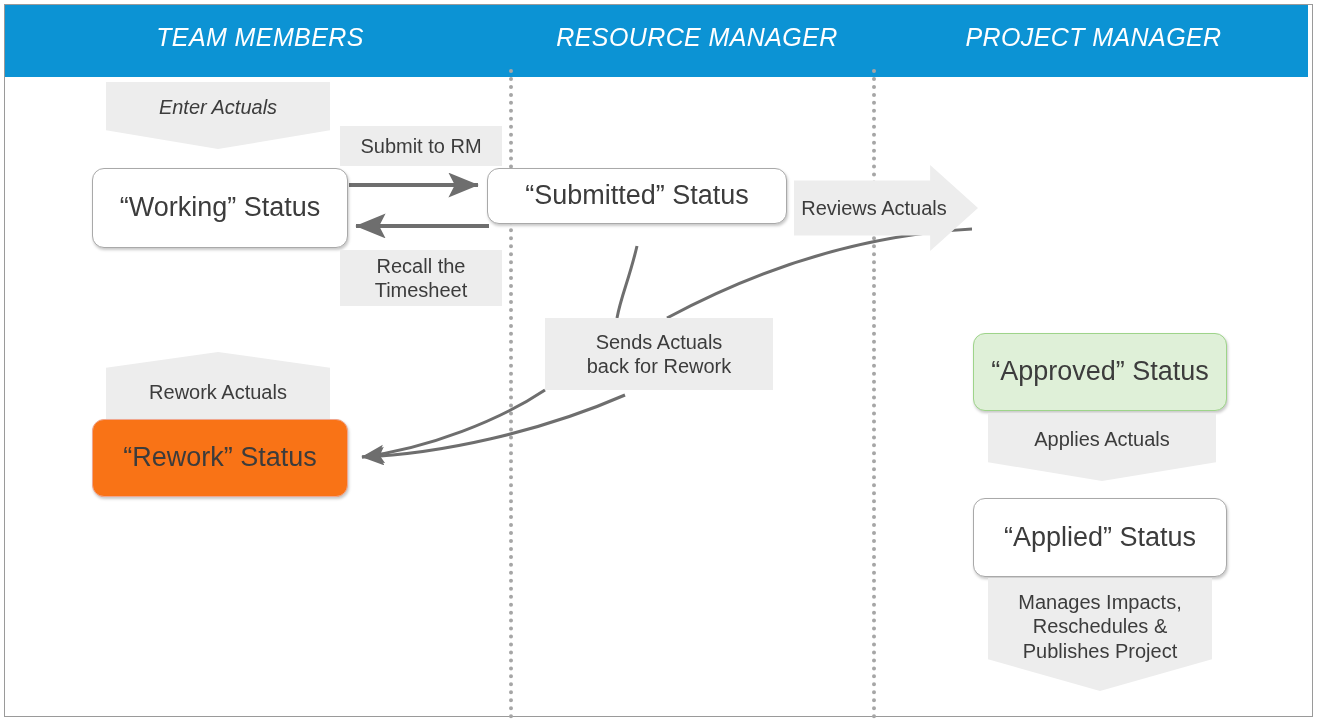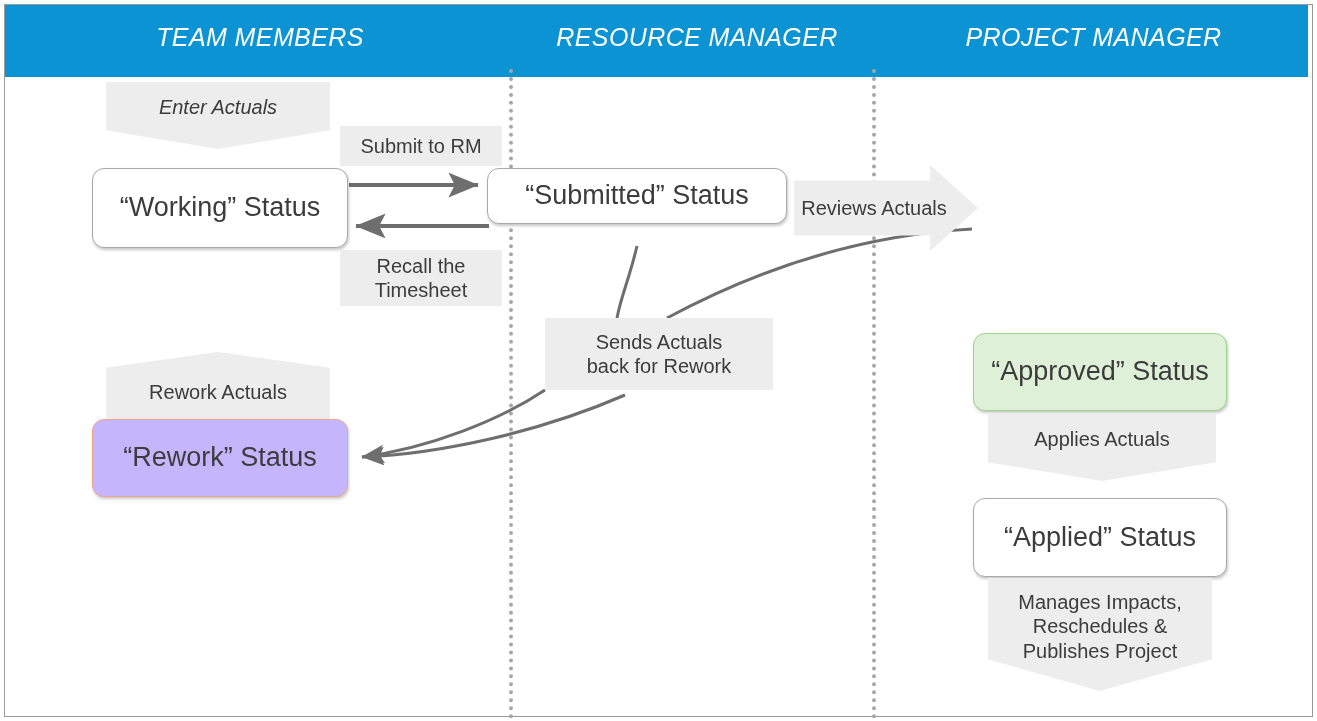--- a/index.html
+++ b/index.html
@@ -103,21 +103,21 @@
     background: #a8d8f0;
     border: 1px solid #5ab4e0;
     box-shadow: 1px 2px 3px rgba(0,0,0,0.22);
   }
   .node.green {
     background: #dff0d8;
     border: 1px solid #9ed48a;
     box-shadow: 1px 2px 3px rgba(0,0,0,0.22);
   }
   .node.pink {
-    background: #c4b5fd;
+    background: #f97316;
     border: 1px solid #f0a68e;
     box-shadow: 1px 2px 3px rgba(0,0,0,0.22);
   }
 
   
   .chev {
     position: absolute;
     box-sizing: border-box;
     background: #ededed;
     display: flex;

